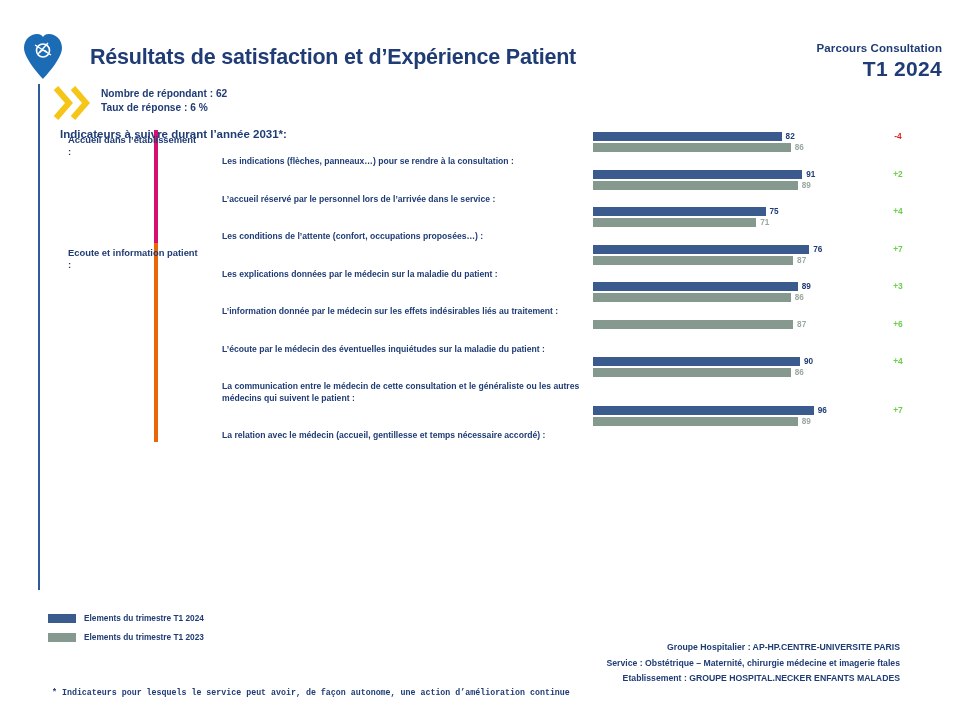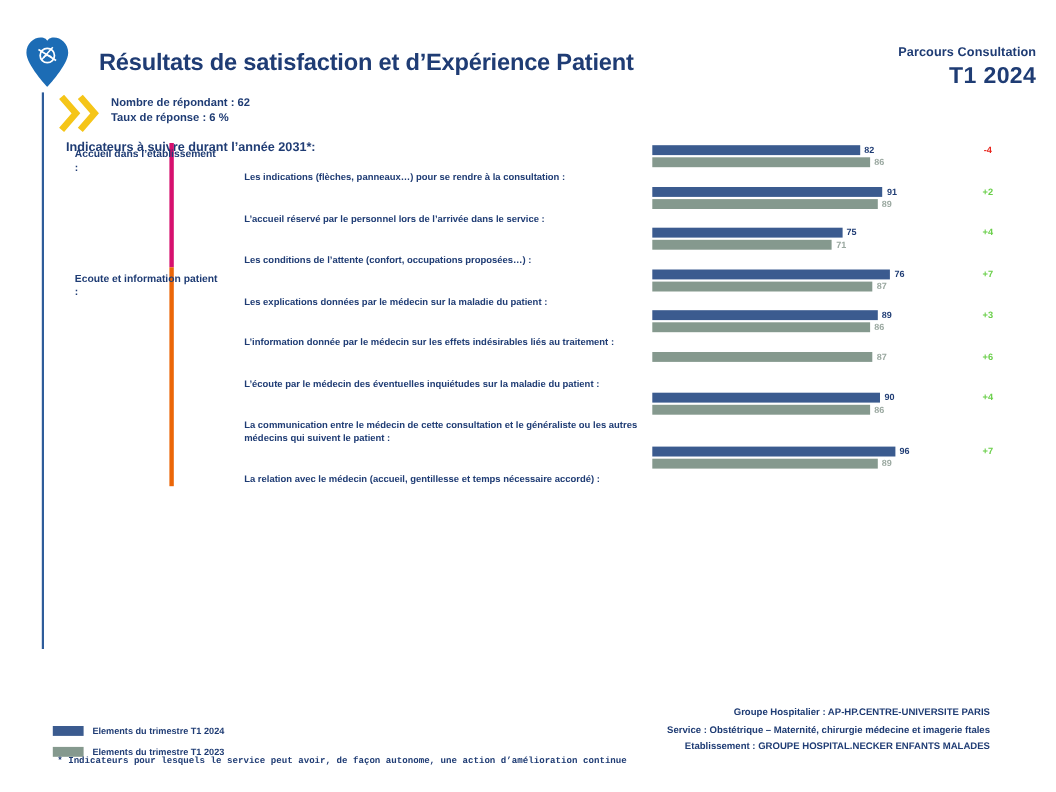--- a/index.html
+++ b/index.html
@@ -187,21 +187,21 @@
     width: 30px;
     text-align: center;
   }
   .delta.pos { color: #6ACF4A; }
   .delta.neg { color: #E8221A; }
 
   
   #legend {
     position: absolute;
     left: 48px;
-    top: 659px;
+    top: 613px;
   }
   .legend-row {
     display: flex;
     align-items: center;
     margin-bottom: 9px;
   }
   .legend-swatch {
     width: 28px;
     height: 9px;
     margin-right: 8px;

